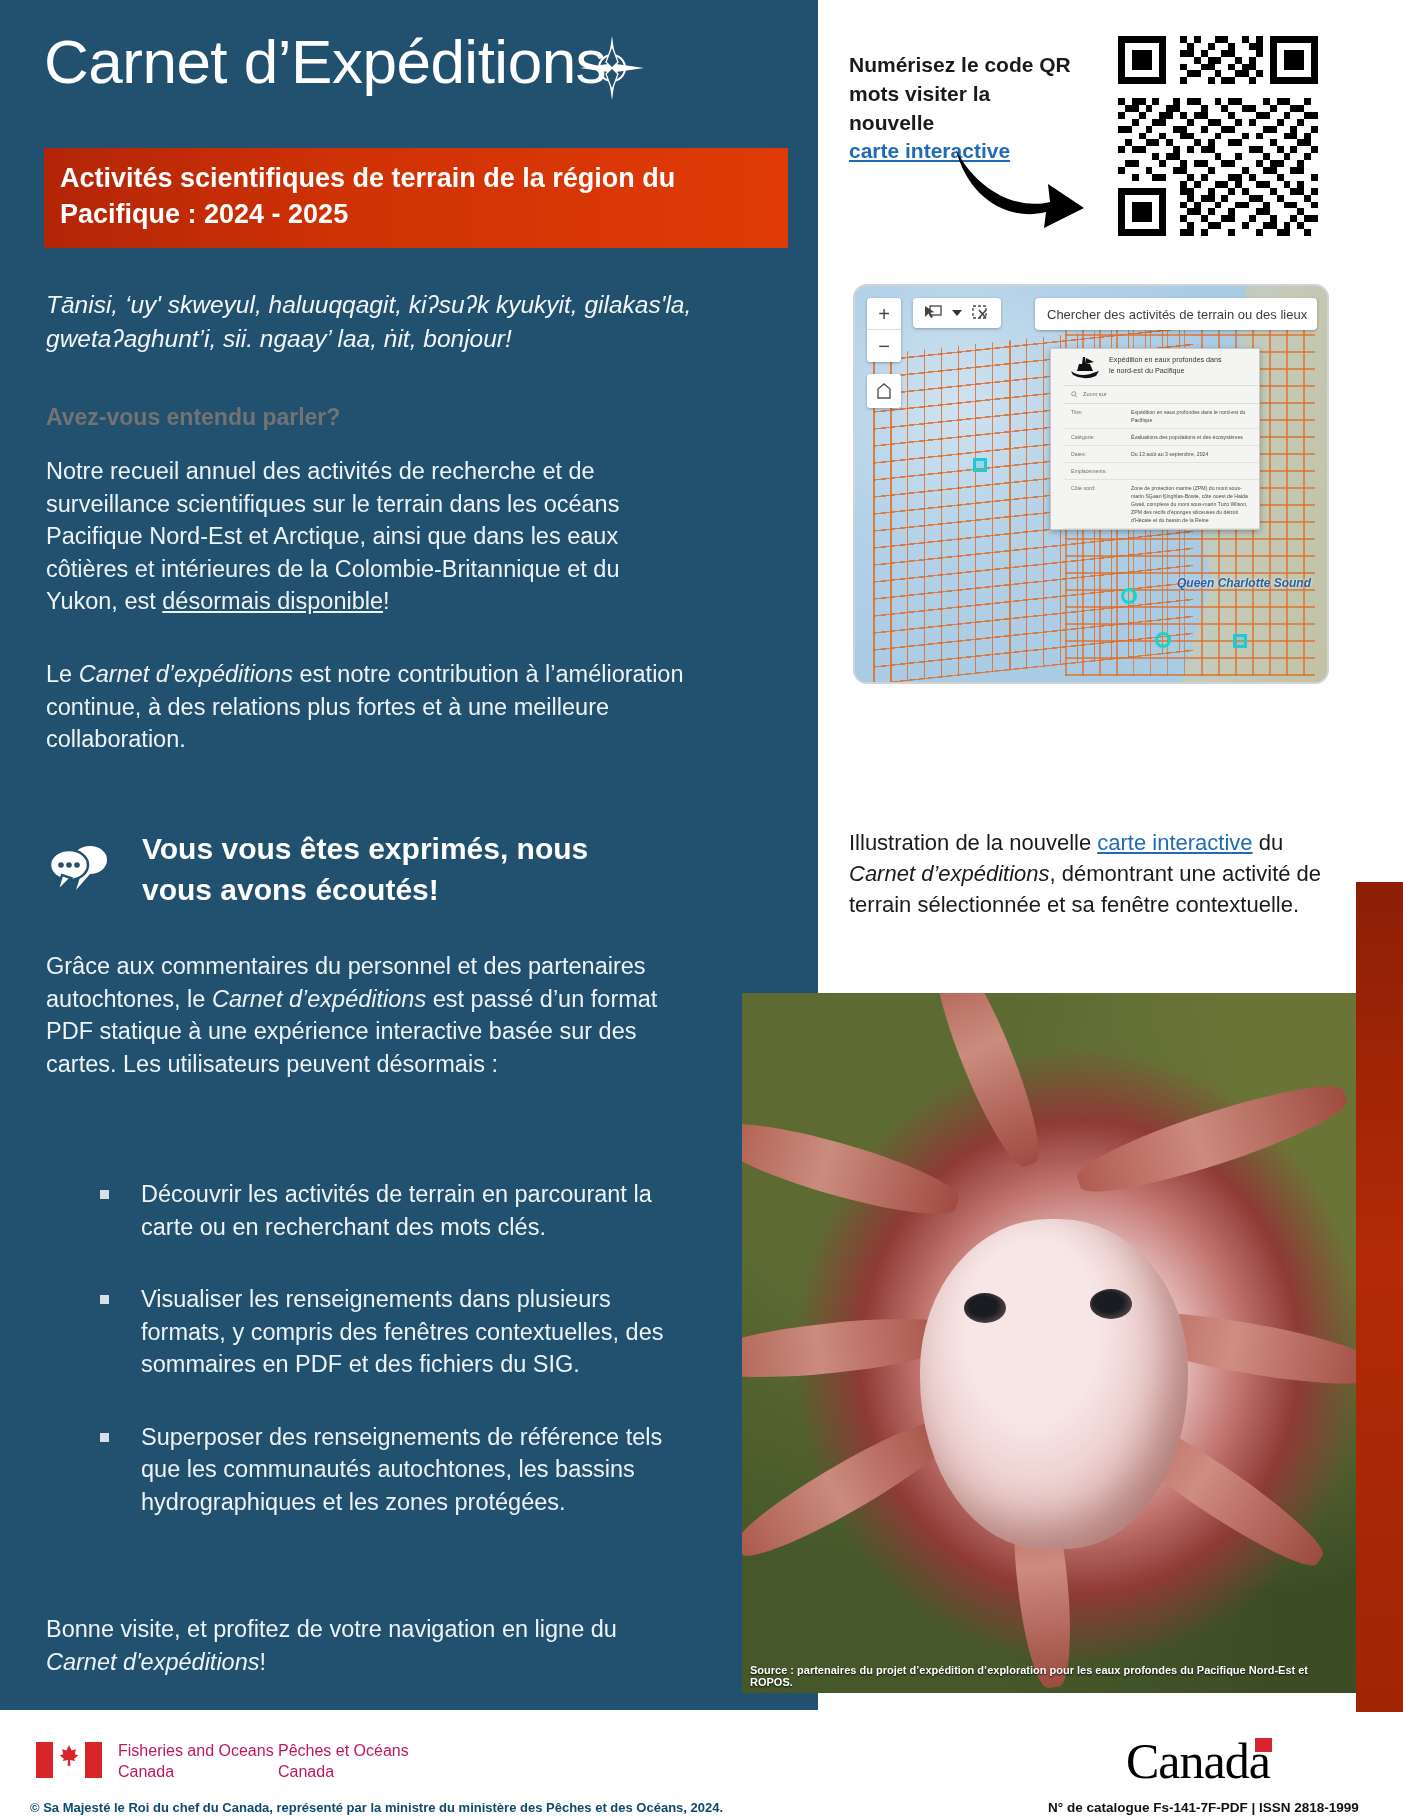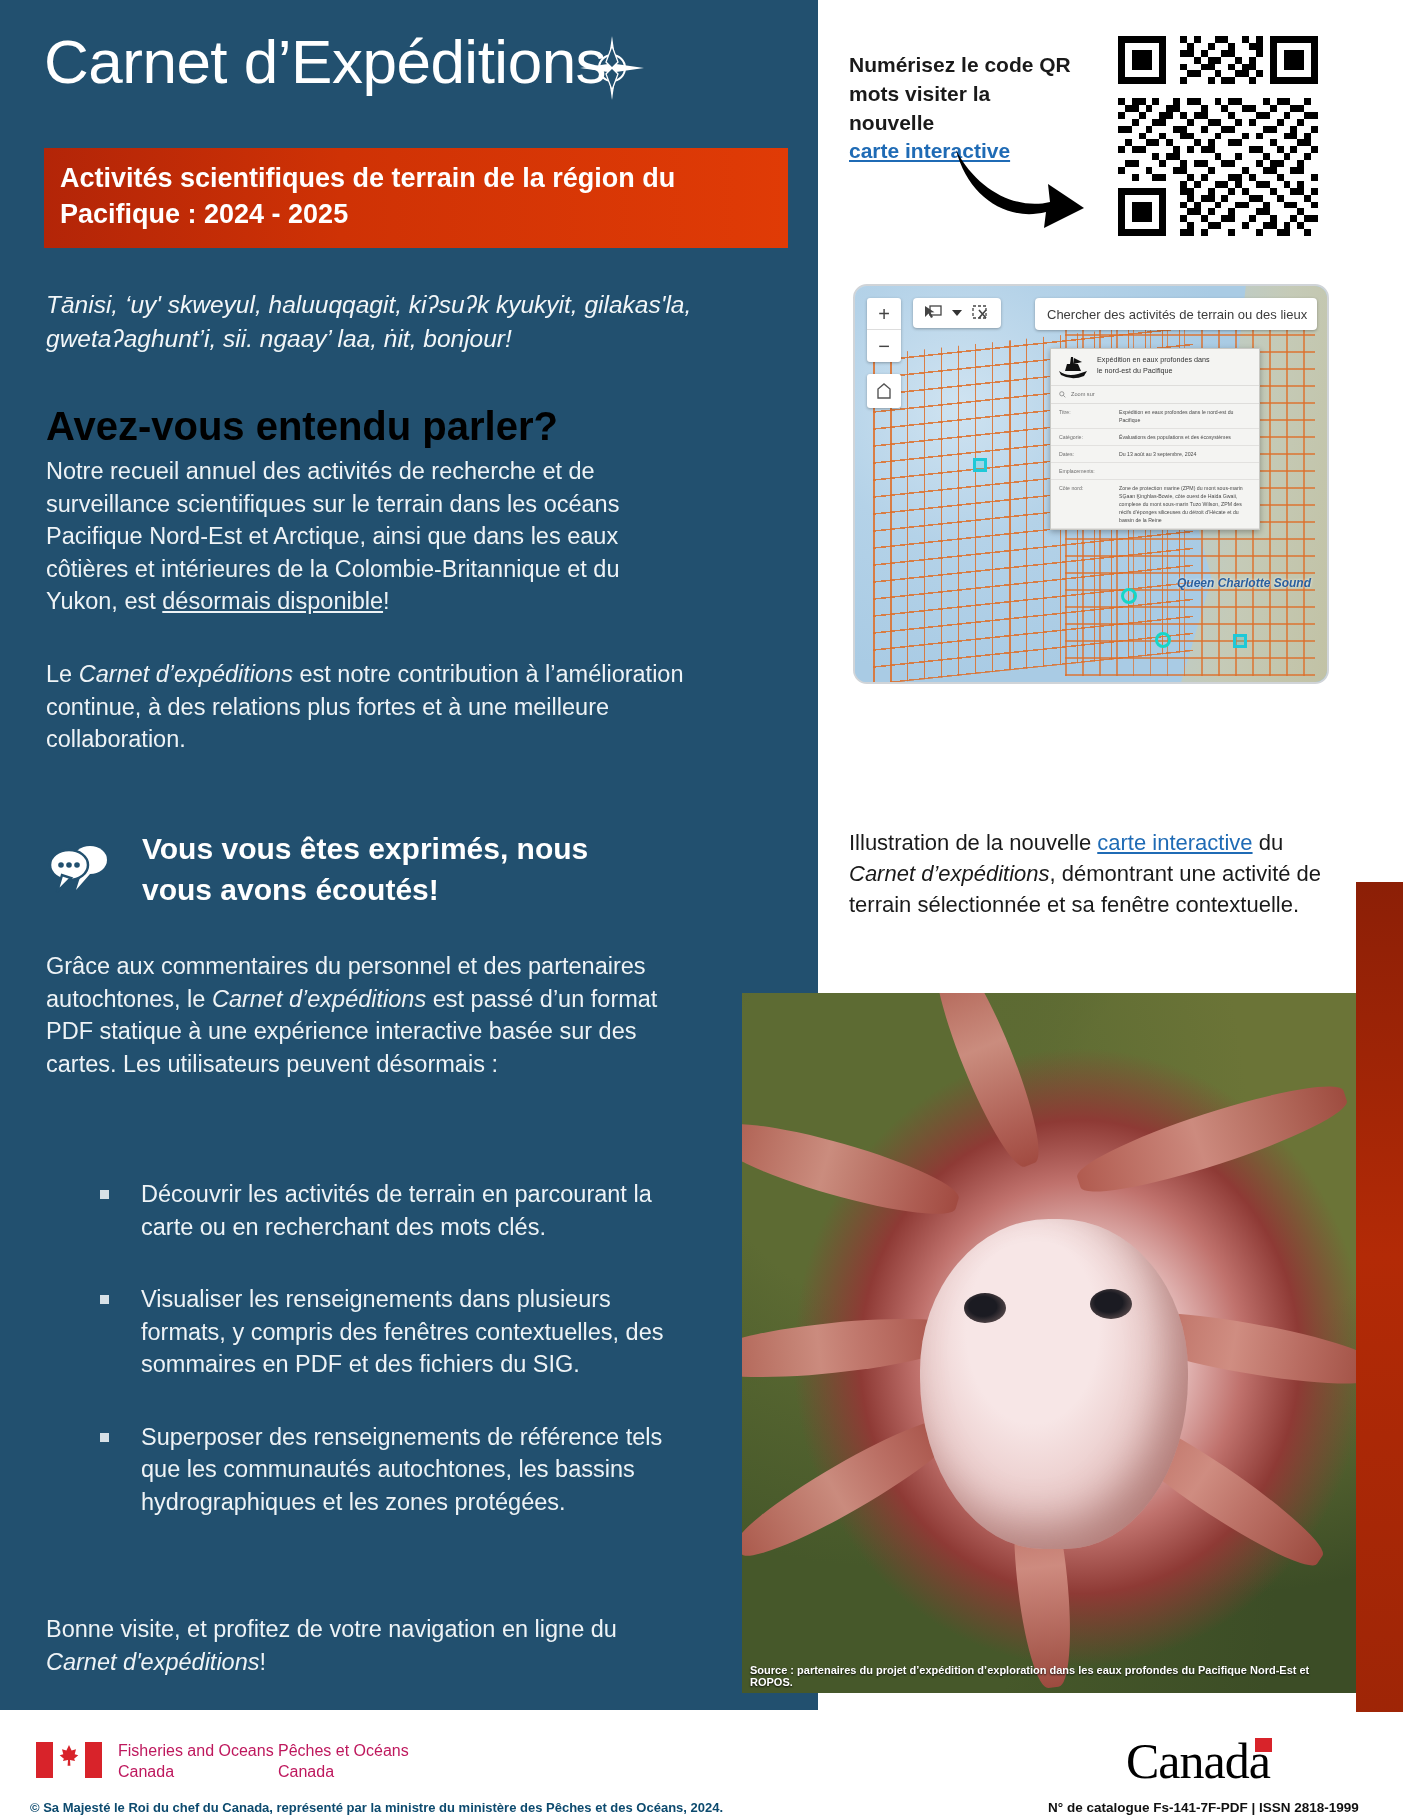--- a/index.html
+++ b/index.html
@@ -61,22 +61,22 @@
     left: 46px; top: 288px;
     width: 720px;
     font-style: italic;
     font-size: 24.5px;
     line-height: 1.38;
     color: #f2f6f8;
   }
 
   .h2 {
     position: absolute;
-    color: #000000;
-    font-size: 40px;
+    color: #737373;
+    font-size: 23px;
     font-weight: 700;
   }
   #heading-heard { left: 46px; top: 404px; }
 
   .para {
     position: absolute;
     color: #eef3f6;
     font-size: 23.5px;
     line-height: 1.385;
     width: 650px;
@@ -244,20 +244,21 @@
   .map-popup {
     position: absolute;
     left: 195px; top: 62px;
     width: 210px;
     background: #f4f4f2;
     border: 1px solid #c8c8c4;
     box-shadow: 0 2px 6px rgba(0,0,0,.3);
     font-size: 5.2px;
     color: #3a3a3a;
     line-height: 1.55;
+    padding-left: 12px;
   }
   .popup-head {
     display: flex; gap: 6px;
     padding: 6px 8px 6px 6px;
     align-items: flex-start;
     border-bottom: 1px solid #dedddb;
   }
   .popup-head .ttl { font-size: 7.2px; line-height: 1.5; color: #333; width: 120px; }
   .popup-zoom {
     padding: 4px 8px;
@@ -793,21 +794,21 @@
   <div class="arm" style="left:-40px;  top:330px; width:260px; height:50px; transform:rotate(-6deg);"></div>
   <div class="arm" style="left:-20px;  top:470px; width:250px; height:48px; transform:rotate(-30deg);"></div>
   <div class="arm" style="left:130px;  top:40px;  width:230px; height:50px; transform:rotate(68deg);"></div>
   <div class="arm" style="left:330px;  top:120px; width:280px; height:52px; transform:rotate(-18deg);"></div>
   <div class="arm" style="left:370px;  top:330px; width:270px; height:50px; transform:rotate(10deg);"></div>
   <div class="arm" style="left:340px;  top:470px; width:260px; height:48px; transform:rotate(34deg);"></div>
   <div class="arm" style="left:190px;  top:560px; width:220px; height:50px; transform:rotate(84deg);"></div>
   <div class="mantle"></div>
   <div class="eye" style="left:222px; top:300px;"></div>
   <div class="eye" style="left:348px; top:296px;"></div>
-  <div class="photo-src">Source : partenaires du projet d’expédition d’exploration dans les eaux profondes du Pacifique Nord-Est et ROPOS.</div>
+  <div class="photo-src">Source : partenaires du projet d’expédition d’exploration pour les eaux profondes du Pacifique Nord-Est et ROPOS.</div>
 </div>
 
 <div class="red-edge"></div>
 
 <div class="footer-rule"></div>
 <div class="footer">
   <div class="flag">
     <div class="bar"></div>
     <div class="mid">
       <svg width="100%" height="100%" viewBox="0 0 32 36">

